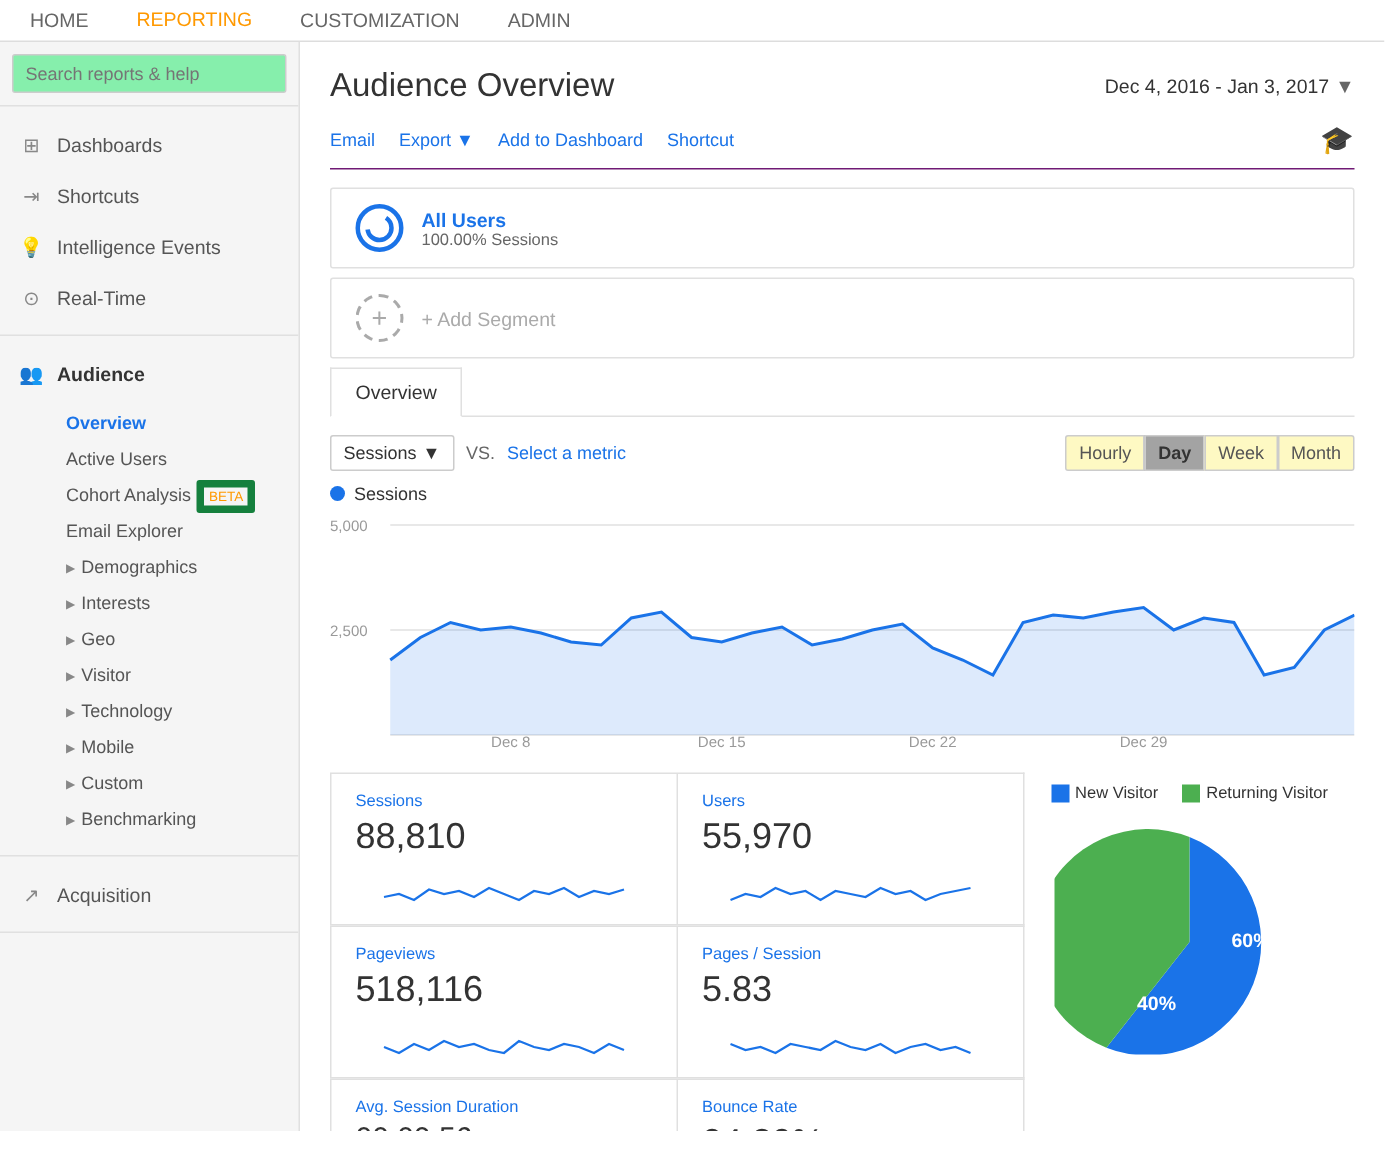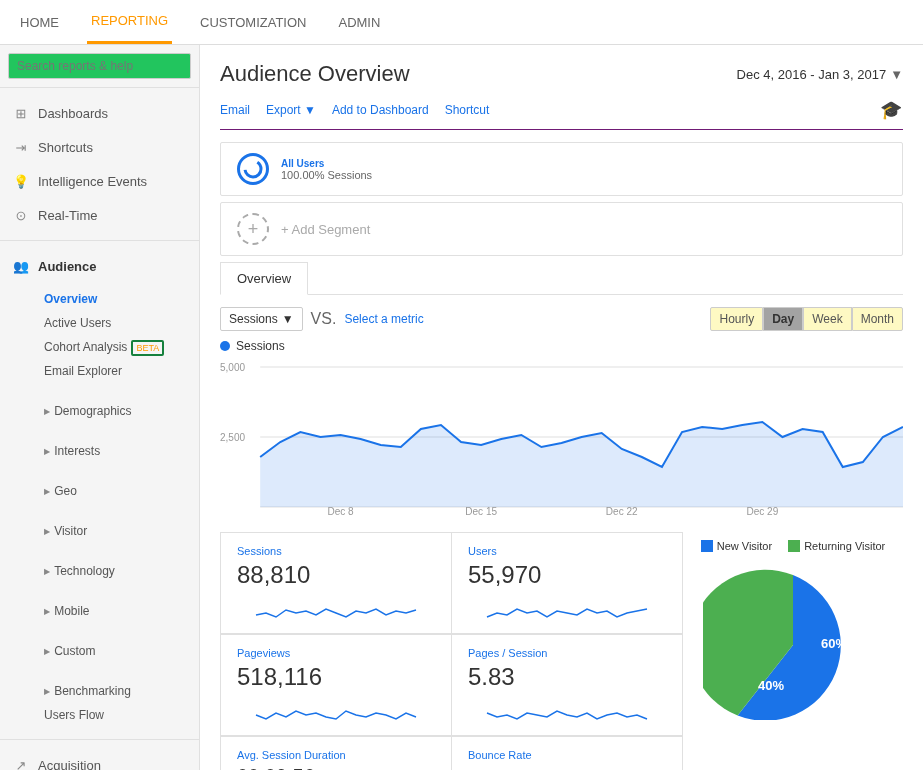--- a/index.html
+++ b/index.html
@@ -1,66 +1,66 @@
 <!DOCTYPE html>
 <html><head>
   <meta charset="utf-8">
   <style>
     * { box-sizing: border-box; margin: 0; padding: 0; }
     body { font-family: Arial, sans-serif; font-size: 13px; color: #333; background: #fff; width: 923px; height: 770px; overflow: hidden; }
 
     
-    .top-nav { display: flex; align-items: center; height: 45px; background: #fff; border-bottom: 1px solid #ddd; padding: 0 16px; gap: 24px; }
+    .top-nav { display: flex; align-items: center; height: 28px; background: #fff; border-bottom: 1px solid #ddd; padding: 0 16px; gap: 24px; }
     .nav-item { font-size: 13px; color: #666; text-transform: uppercase; cursor: pointer; padding: 0 4px; height: 44px; display: flex; align-items: center; }
     .nav-item.active { color: #f90; border-bottom: 3px solid #f90; }
 
     
     .layout { display: flex; height: calc(770px - 44px); }
 
     
     .sidebar { width: 200px; min-width: 200px; background: #f5f5f5; border-right: 1px solid #e0e0e0; overflow-y: auto; }
     .search-box { padding: 8px; border-bottom: 1px solid #e0e0e0; }
-    .search-box input { width: 100%; padding: 5px 8px; border: 1px solid #ccc; border-radius: 2px; font-size: 12px; color: #555; background: #22c55e; }
+    .search-box input { width: 100%; padding: 5px 8px; border: 1px solid #ccc; border-radius: 2px; font-size: 12px; color: #555; background: #86efac; }
     .sidebar-section { padding: 8px 0; border-bottom: 1px solid #e0e0e0; }
     .sidebar-item { display: flex; align-items: center; padding: 8px 12px; cursor: pointer; gap: 8px; color: #555; font-size: 13px; }
     .sidebar-item .icon { width: 18px; height: 18px; display: flex; align-items: center; justify-content: center; color: #888; }
     .sidebar-sub { padding: 4px 0 4px 32px; }
     .sidebar-sub-item { padding: 5px 12px; cursor: pointer; color: #555; font-size: 12px; }
     .sidebar-sub-item.active { color: #1a73e8; font-weight: bold; }
-    .sidebar-expand { display: flex; align-items: center; gap: 4px; margin-top: 16px; }
+    .sidebar-expand { display: flex; align-items: center; gap: 4px; }
     .sidebar-expand::before { content: '▶'; font-size: 8px; color: #888; }
 
     
     .main { flex: 1; overflow-y: auto; padding: 16px 20px; background: #fff; }
     .main-header { display: flex; align-items: center; justify-content: space-between; margin-bottom: 12px; }
     .page-title { font-size: 22px; font-weight: normal; color: #333; }
     .date-range { display: flex; align-items: center; gap: 4px; font-size: 13px; color: #333; cursor: pointer; }
     .date-range .arrow { color: #666; }
 
     
     .toolbar { display: flex; align-items: center; gap: 16px; margin-bottom: 12px; border-bottom: 1px solid #701a75; padding-bottom: 8px; }
     .toolbar-btn { font-size: 12px; color: #1a73e8; cursor: pointer; }
     .toolbar-icon { margin-left: auto; font-size: 18px; color: #666; cursor: pointer; }
 
     
     .segment-card { border: 1px solid #e0e0e0; border-radius: 2px; padding: 10px 16px; margin-bottom: 6px; display: flex; align-items: center; gap: 12px; }
     .segment-icon { width: 32px; height: 32px; border-radius: 50%; border: 3px solid #1a73e8; display: flex; align-items: center; justify-content: center; }
     .segment-icon.add { border: 2px dashed #aaa; color: #aaa; font-size: 18px; }
-    .segment-info .name { font-size: 10px; font-weight: bold; color: #1a73e8; }
+    .segment-info .name { font-size: 13px; font-weight: bold; color: #1a73e8; }
     .segment-info .pct { font-size: 11px; color: #666; }
 
     
     .tab-bar { display: flex; border-bottom: 1px solid #e0e0e0; margin-bottom: 12px; }
     .tab { padding: 8px 16px; font-size: 13px; cursor: pointer; color: #666; border: 1px solid transparent; }
     .tab.active { color: #333; border: 1px solid #e0e0e0; border-bottom: 1px solid #fff; margin-bottom: -1px; background: #fff; }
 
     
     .chart-controls { display: flex; align-items: center; gap: 8px; margin-bottom: 8px; }
     .metric-select { display: flex; align-items: center; gap: 4px; padding: 4px 8px; border: 1px solid #ccc; border-radius: 2px; cursor: pointer; font-size: 12px; background: #fff; }
-    .vs-text { font-size: 16px; color: #666; }
+    .vs-text { font-size: 12px; color: #666; }
     .select-metric { font-size: 12px; color: #1a73e8; cursor: pointer; }
     .time-btns { margin-left: auto; display: flex; gap: 0; }
     .time-btn { padding: 4px 8px; font-size: 12px; border: 1px solid #ccc; cursor: pointer; background: #fef9c3; color: #555; }
     .time-btn.active { background: #a3a3a3; color: #333; font-weight: bold; }
     .time-btn:first-child { border-radius: 2px 0 0 2px; }
     .time-btn:last-child { border-radius: 0 2px 2px 0; }
 
     
     .sessions-label { display: flex; align-items: center; gap: 6px; font-size: 12px; color: #333; margin-bottom: 4px; }
     .dot { width: 10px; height: 10px; border-radius: 50%; background: #1a73e8; }
@@ -76,21 +76,21 @@
     .stat-value { font-size: 24px; color: #333; font-weight: 300; margin-bottom: 6px; }
     .stat-chart { height: 30px; position: relative; overflow: hidden; }
     .legend { display: flex; gap: 16px; margin-bottom: 8px; font-size: 11px; }
     .legend-item { display: flex; align-items: center; gap: 4px; }
     .legend-color { width: 12px; height: 12px; }
 
     .stats-and-pie { display: flex; gap: 0; }
     .stats-grid { flex: 1; }
     .pie-area { width: 220px; display: flex; flex-direction: column; align-items: center; padding-top: 8px; }
 
-    .beta-badge { font-size: 9px; color: #f90; border: 2px solid #15803d; padding: 1px 3px; border-radius: 2px; margin-left: 4px; vertical-align: middle; }
+    .beta-badge { font-size: 9px; color: #f90; border: 5px solid #15803d; padding: 1px 3px; border-radius: 2px; margin-left: 4px; vertical-align: middle; }
   </style>
 </head>
 <body>
 
 <div class="top-nav">
   <div class="nav-item">HOME</div>
   <div class="nav-item active">REPORTING</div>
   <div class="nav-item">CUSTOMIZATION</div>
   <div class="nav-item">ADMIN</div>
 </div>
@@ -132,21 +132,20 @@
         </div>
         <div class="sidebar-sub-item">Email Explorer</div>
         <div class="sidebar-sub-item sidebar-expand">Demographics</div>
         <div class="sidebar-sub-item sidebar-expand">Interests</div>
         <div class="sidebar-sub-item sidebar-expand">Geo</div>
         <div class="sidebar-sub-item sidebar-expand">Visitor</div>
         <div class="sidebar-sub-item sidebar-expand">Technology</div>
         <div class="sidebar-sub-item sidebar-expand">Mobile</div>
         <div class="sidebar-sub-item sidebar-expand">Custom</div>
         <div class="sidebar-sub-item sidebar-expand">Benchmarking</div>
-        <div class="sidebar-sub-item">Users Flow</div>
       </div>
     </div>
     <div class="sidebar-section">
       <div class="sidebar-item">
         <span class="icon">↗</span>
         <span>Acquisition</span>
       </div>
     </div>
   </div>
 

